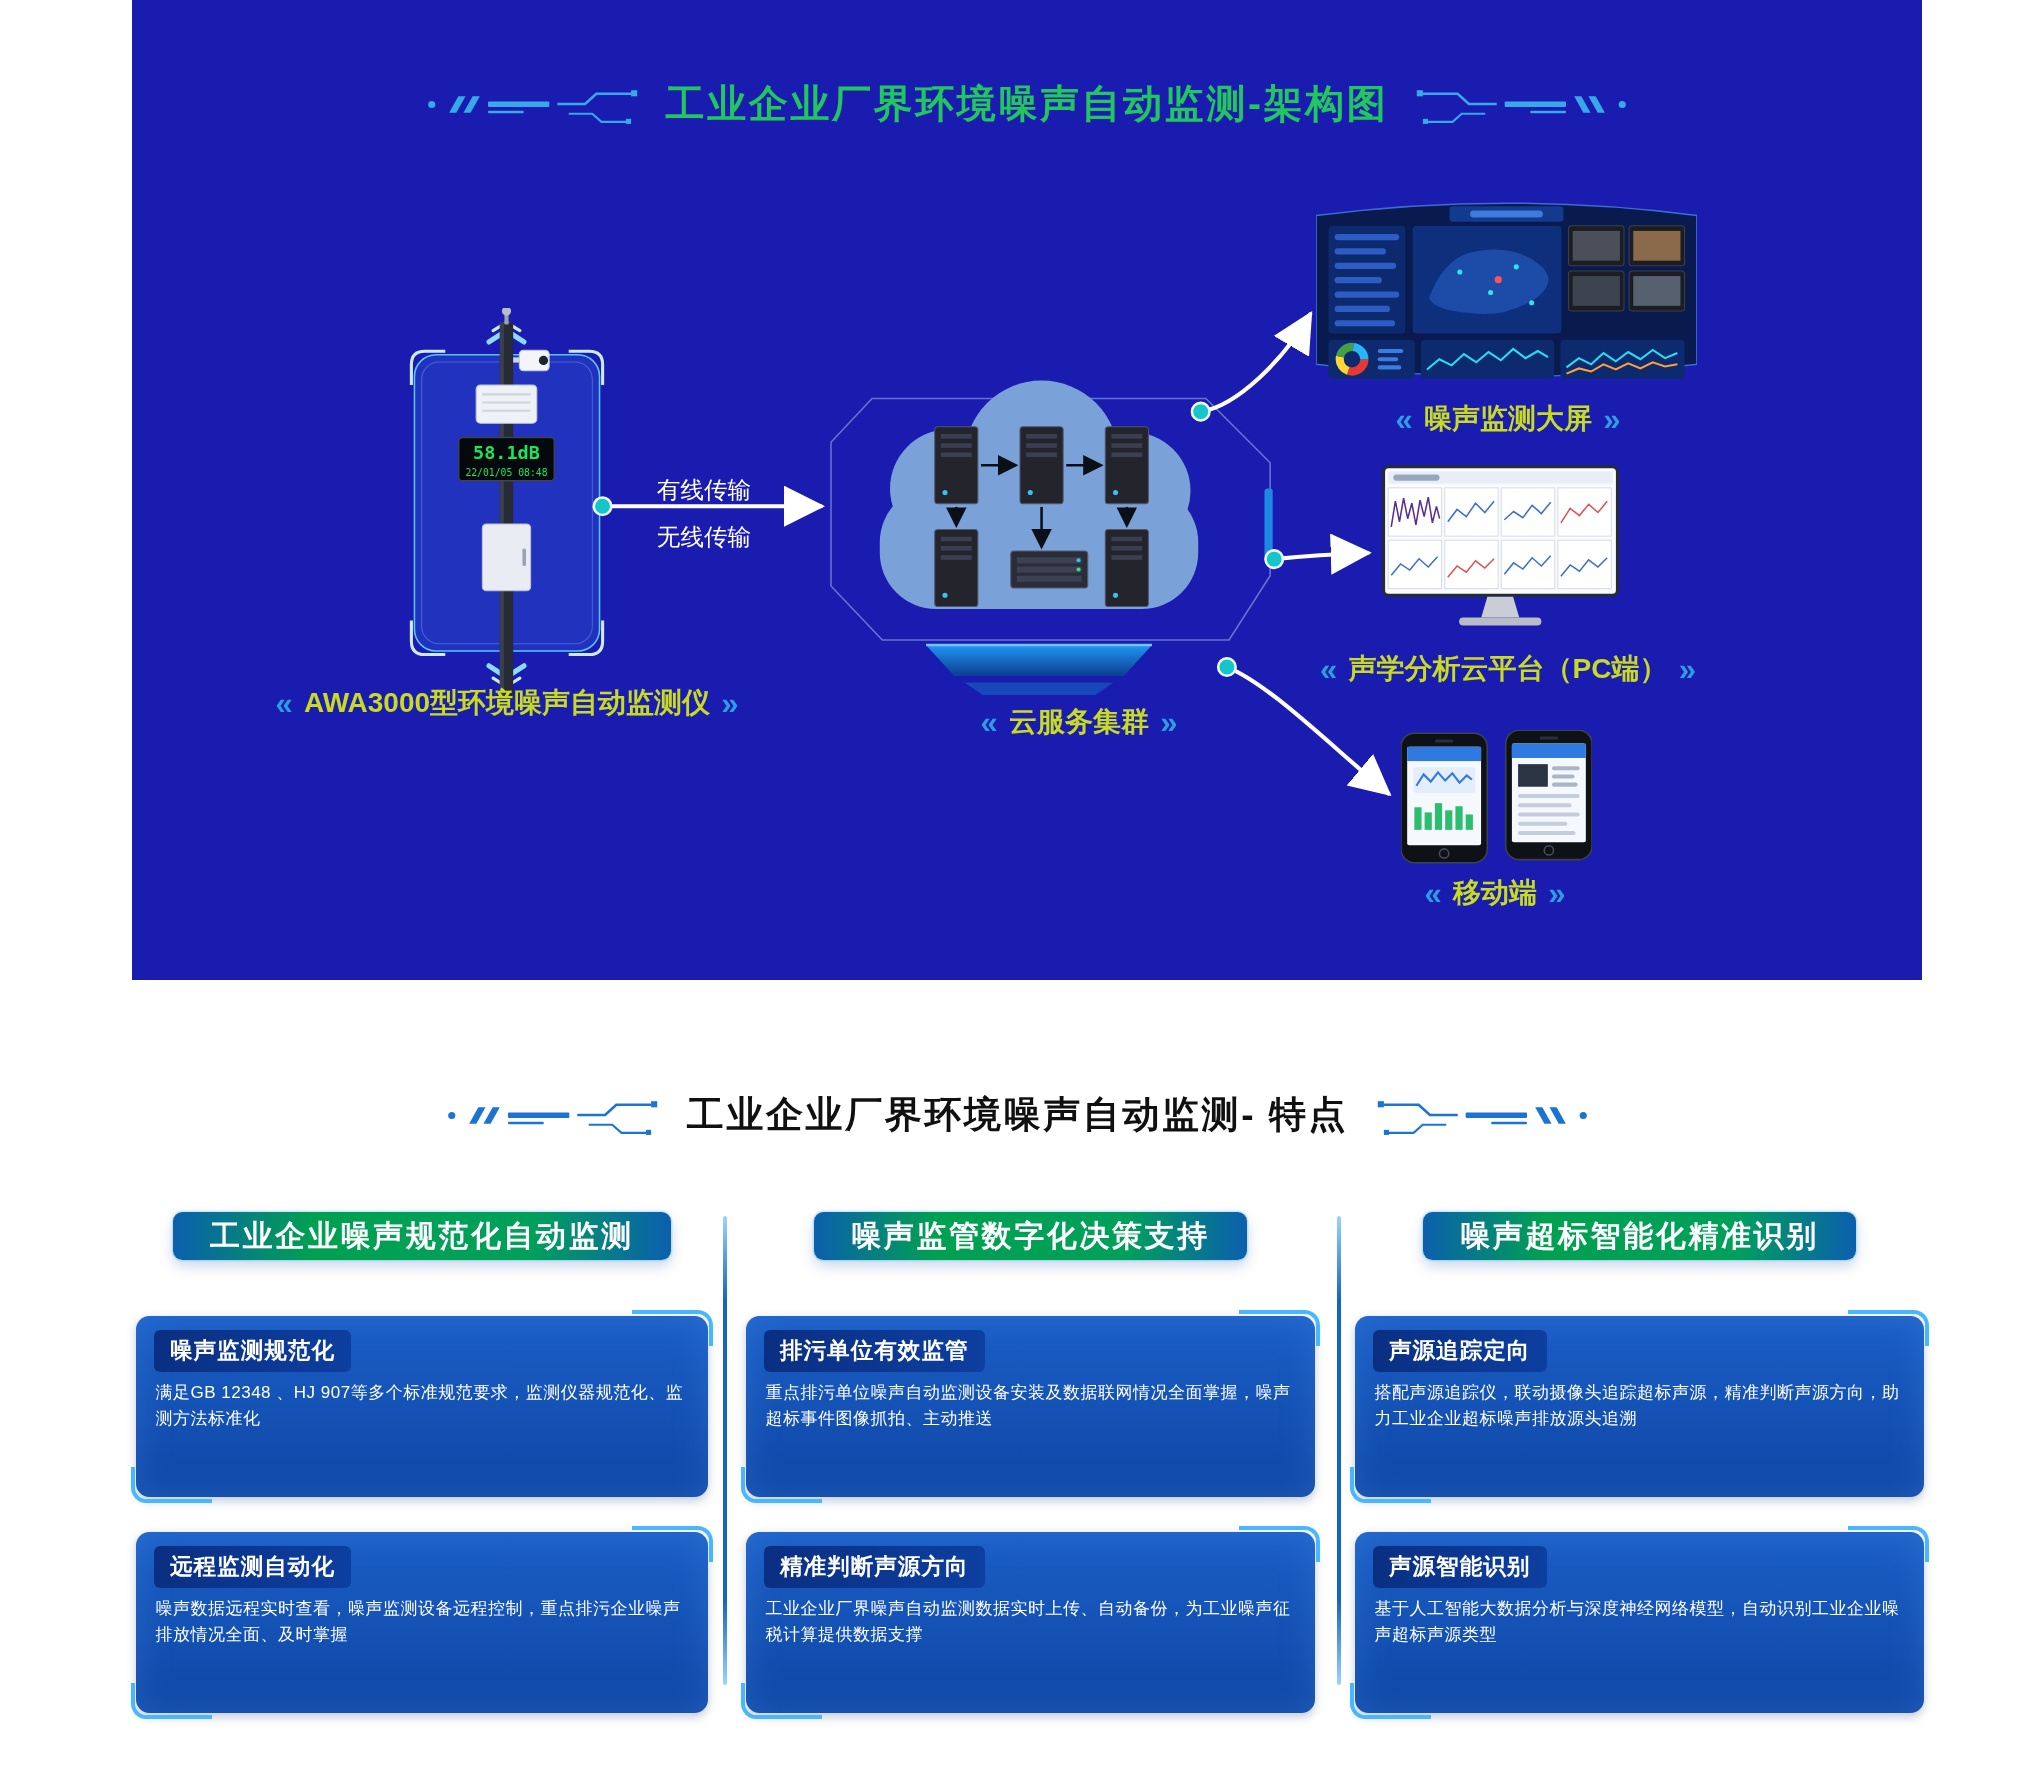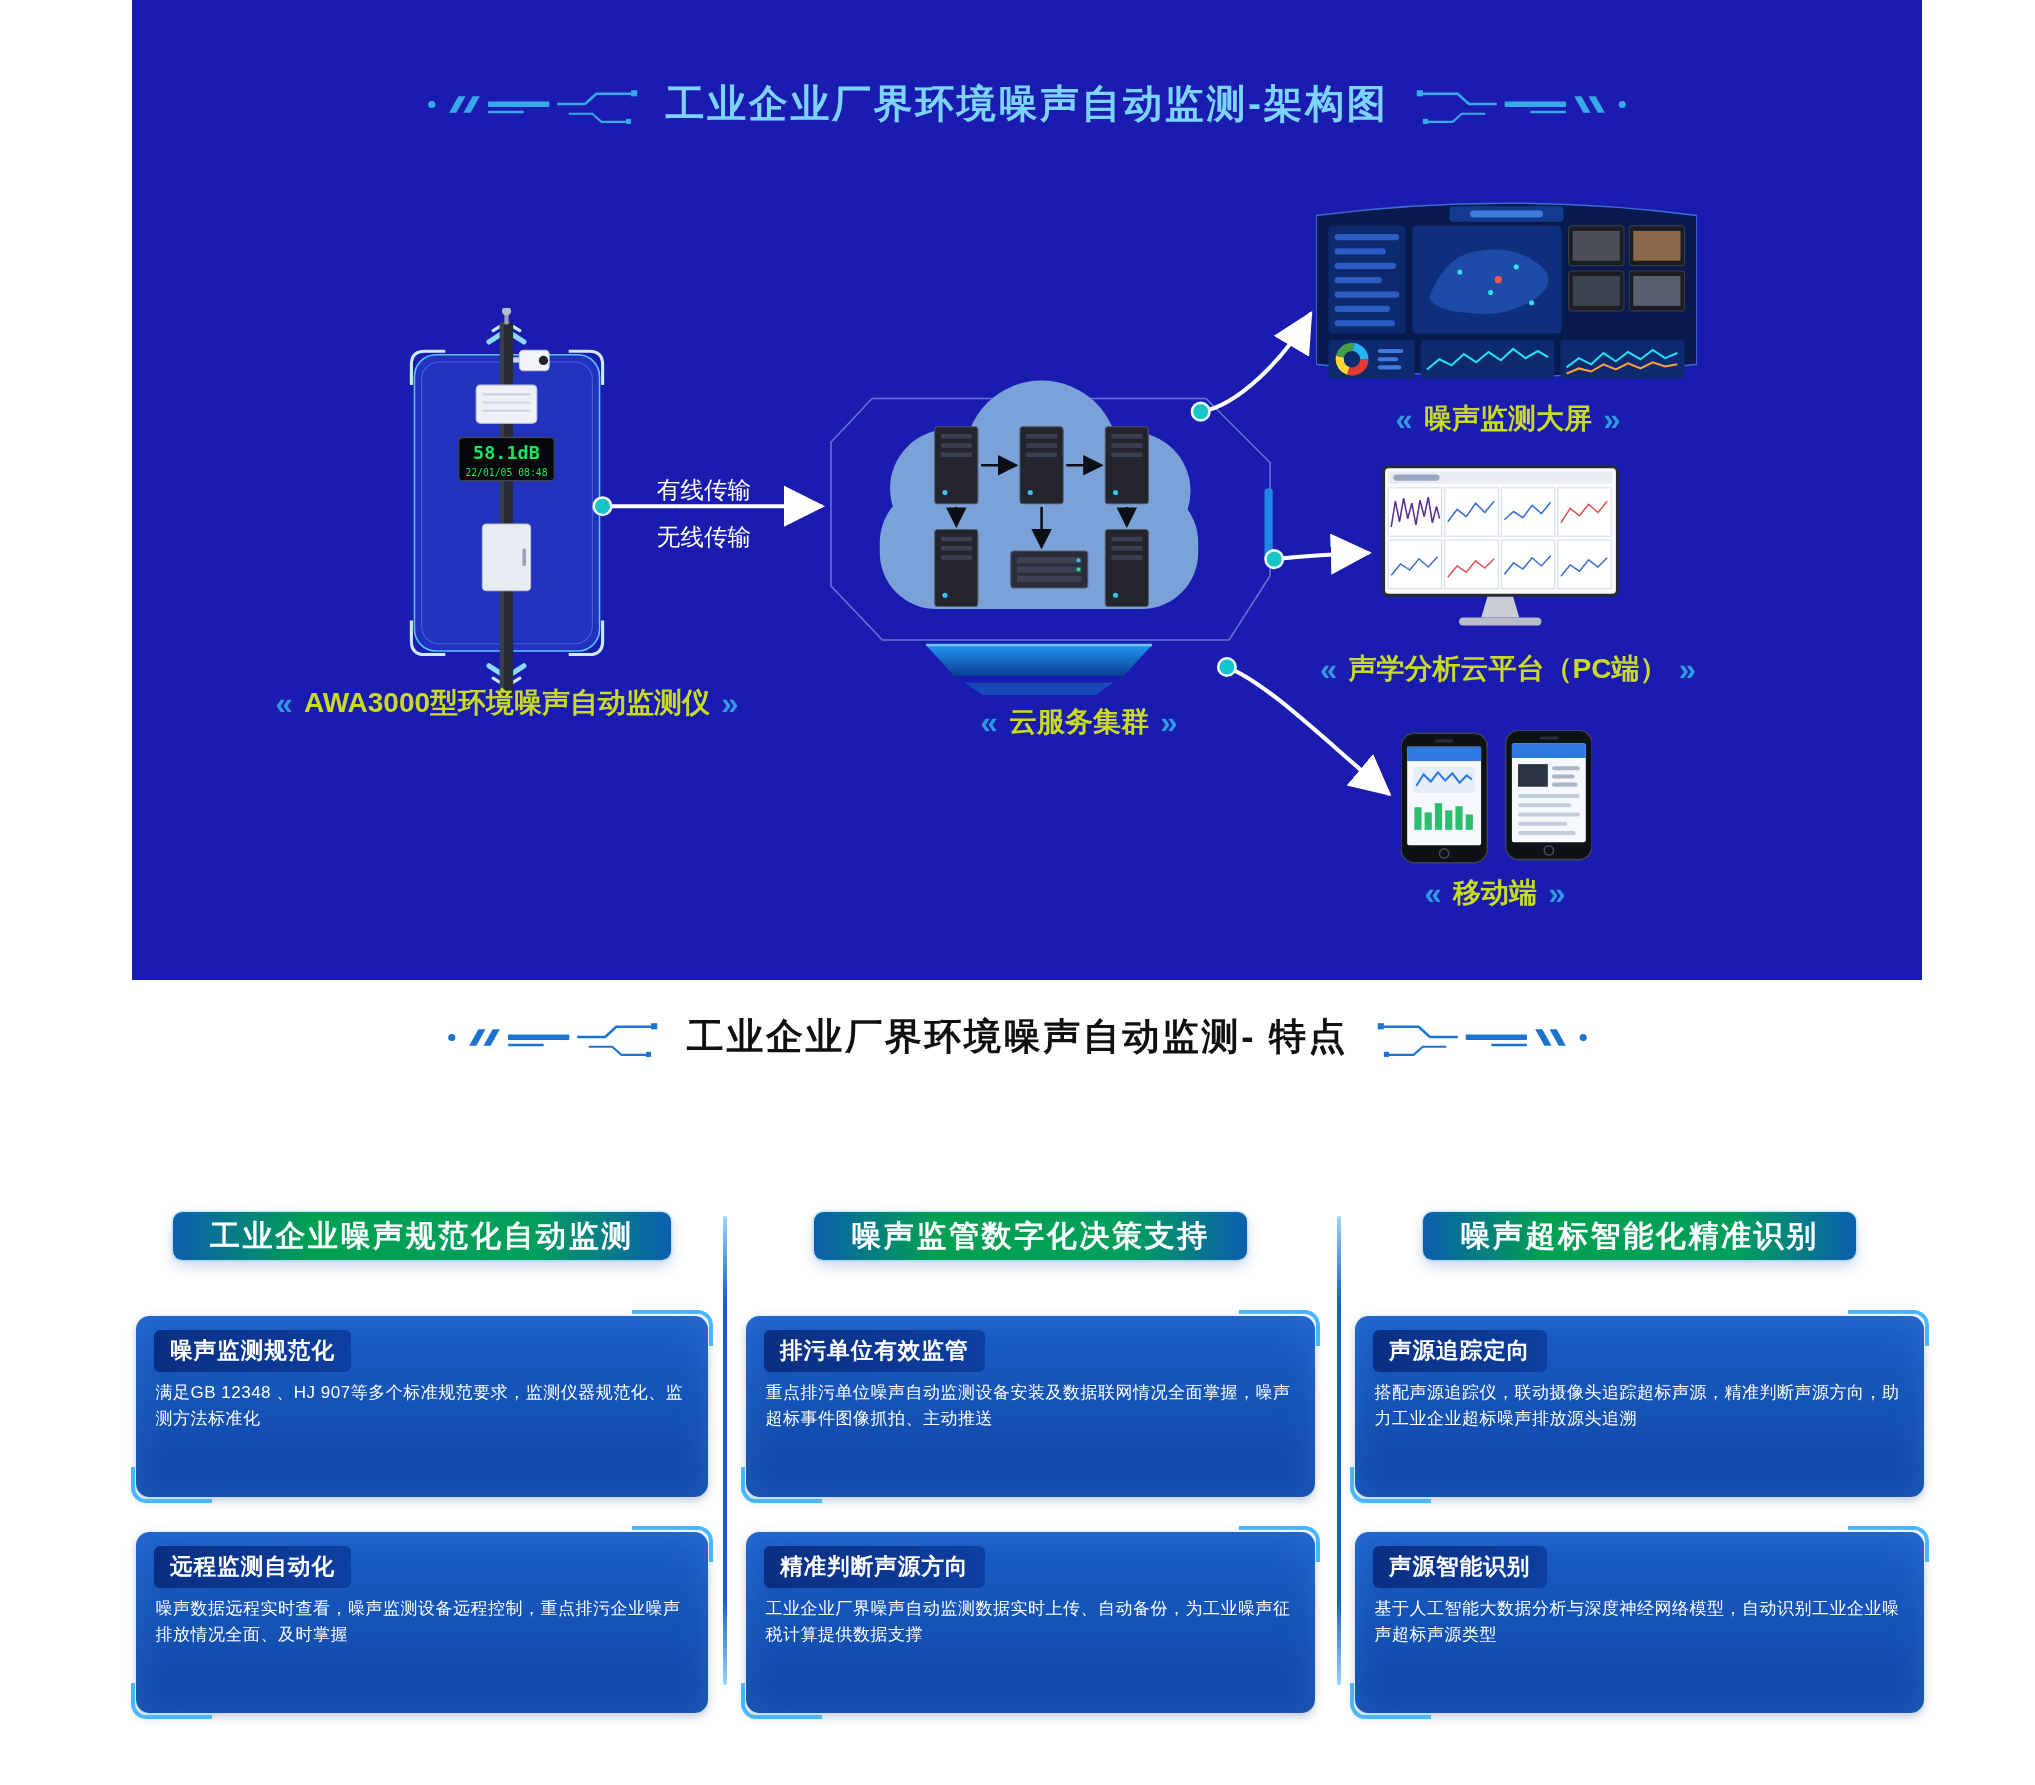--- a/index.html
+++ b/index.html
@@ -12,21 +12,21 @@
   
   .arch {
     position:absolute; left:132px; top:0; width:1790px; height:980px;
     background:#1a1caf; overflow:hidden;
   }
   .arch-title {
     position:absolute; top:77px; left:0; width:100%;
     display:flex; align-items:center; justify-content:center; gap:20.6px;
   }
   .arch-title h1 {
-    color:#7dd3fc; font-size:39px; font-weight:700; letter-spacing:2.6px; white-space:nowrap;
+    color:#22c55e; font-size:39px; font-weight:700; letter-spacing:2.6px; white-space:nowrap;
   }
   .deco { width:221px; height:46px; flex:0 0 auto; }
   .deco.flip { transform:scaleX(-1); }
   .arch .deco-fills { fill:#38a9e8; }
   .arch .deco-strokes path { stroke:#38a9e8; }
   .feat-title .deco-fills { fill:#1b74d2; }
   .feat-title .deco-strokes path { stroke:#1b74d2; }
 
   .abs { position:absolute; }
 
@@ -39,21 +39,21 @@
 
   .trans-label {
     position:absolute; transform:translateX(-50%); color:#ffffff;
     font-size:23.6px; font-weight:500; white-space:nowrap;
   }
 
   .arrow-layer { position:absolute; left:0; top:0; width:1790px; height:980px; pointer-events:none; }
 
   
   .feat-title {
-    position:absolute; top:1012px; left:0; width:100%;
+    position:absolute; top:1090px; left:0; width:100%;
     display:flex; align-items:center; justify-content:center; gap:22px;
   }
   .feat-title h2 {
     color:#101010; font-size:37px; font-weight:700; letter-spacing:2.6px; white-space:nowrap;
   }
 
   .fcol { position:absolute; top:1212px; }
   #fcol-1 { left:136px;  width:572px;border-radius:17px; }
   #fcol-2 { left:746px; width:569px; }
   #fcol-3 { left:1355px; width:569px; }

